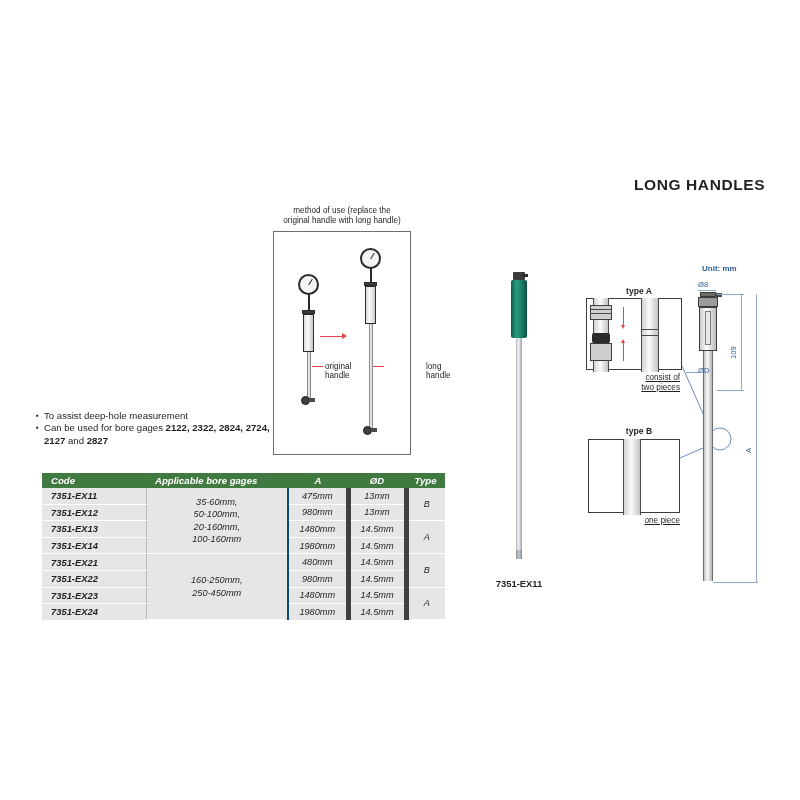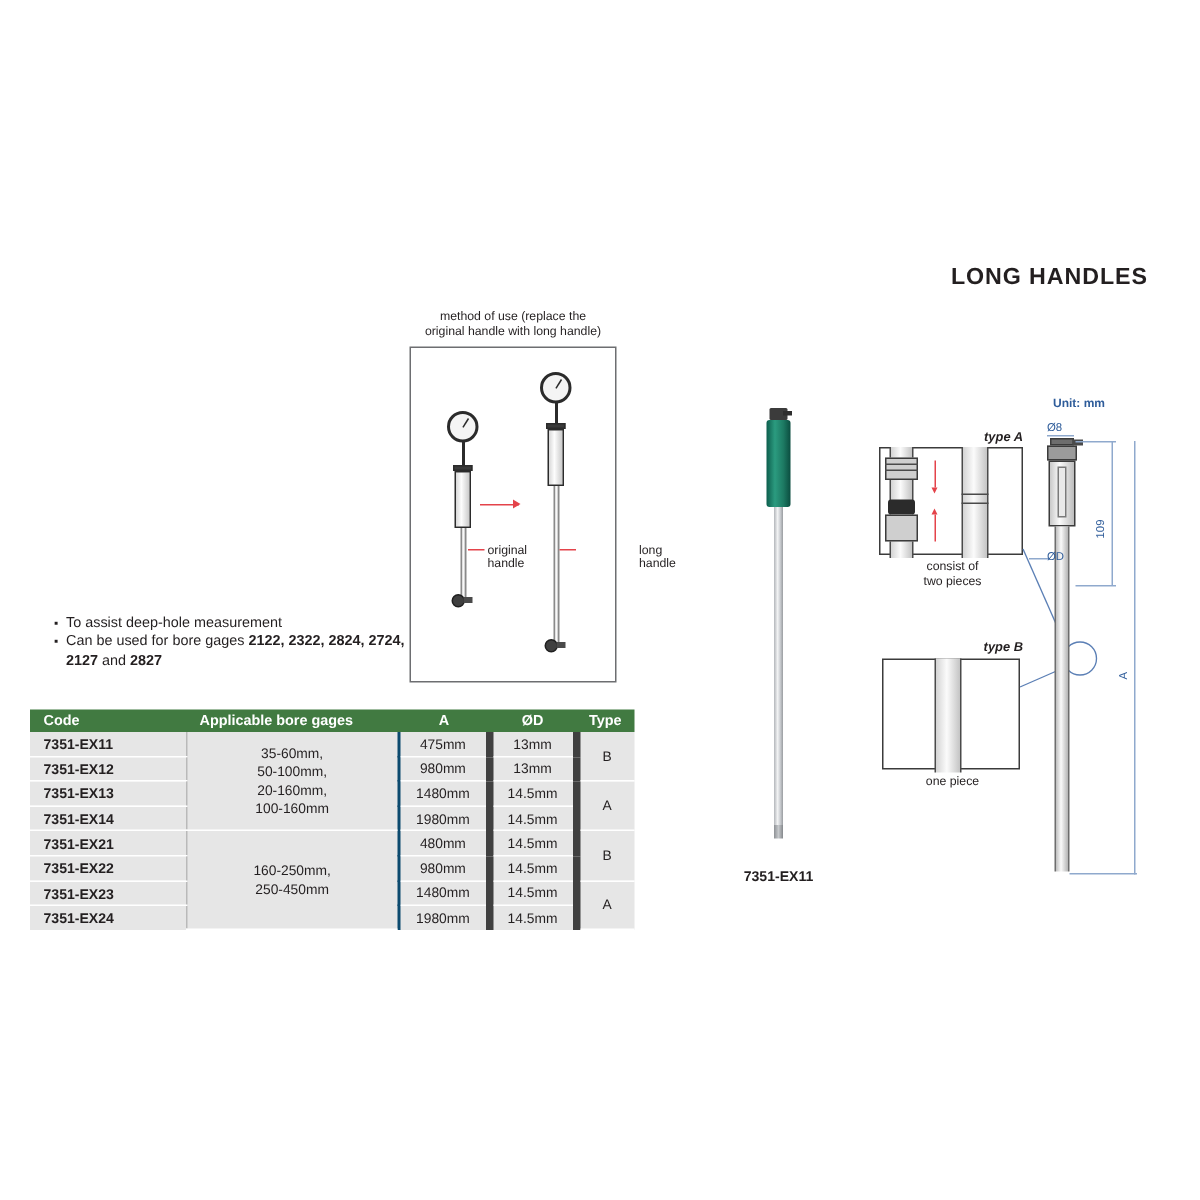--- a/index.html
+++ b/index.html
@@ -48,26 +48,27 @@
     font-size: 8px;
     line-height: 12.4px;
     color: #231f20;
   }
   #features .feat-text { flex: 1 1 auto; }
   #features b { font-weight: bold; }
 
   
   #spec-table {
     position: absolute;
-    left: 20px;
+    left: 42px;
     top: 473px;
     width: 385px;
     border-collapse: collapse;
     table-layout: fixed;
     font-size: 9.2px;
+    font-style: italic;
   }
   #spec-table th {
     background: #417a41;
     color: #ffffff;
     font-weight: bold;
     font-size: 9.6px;
     height: 15px;
     padding: 0 0 0 0;
     border: none;
     text-align: center;
@@ -276,30 +277,30 @@
     left: 586px;
     top: 262px;
     width: 208px;
     height: 330px;
   }
   .detail-title {
     position: absolute;
     font-size: 8.6px;
     font-weight: bold;
     color: #231f20;
-    text-align: right;
+    text-align: center;
     white-space: nowrap;
-    font-style: italic;
   }
   .detail-cap {
     position: absolute;
     font-size: 8.2px;
     line-height: 9.6px;
     color: #231f20;
-    text-align: center;
+    text-align: right;
+    text-decoration: underline;
   }
   .detail-box {
     position: absolute;
     border: 1px solid #3b3b3b;
     background: #ffffff;
     box-sizing: border-box;
   }
   .dtube {
     position: absolute;
     background: linear-gradient(to right,#d4d4d4,#fbfbfb 45%,#c4c4c4);

